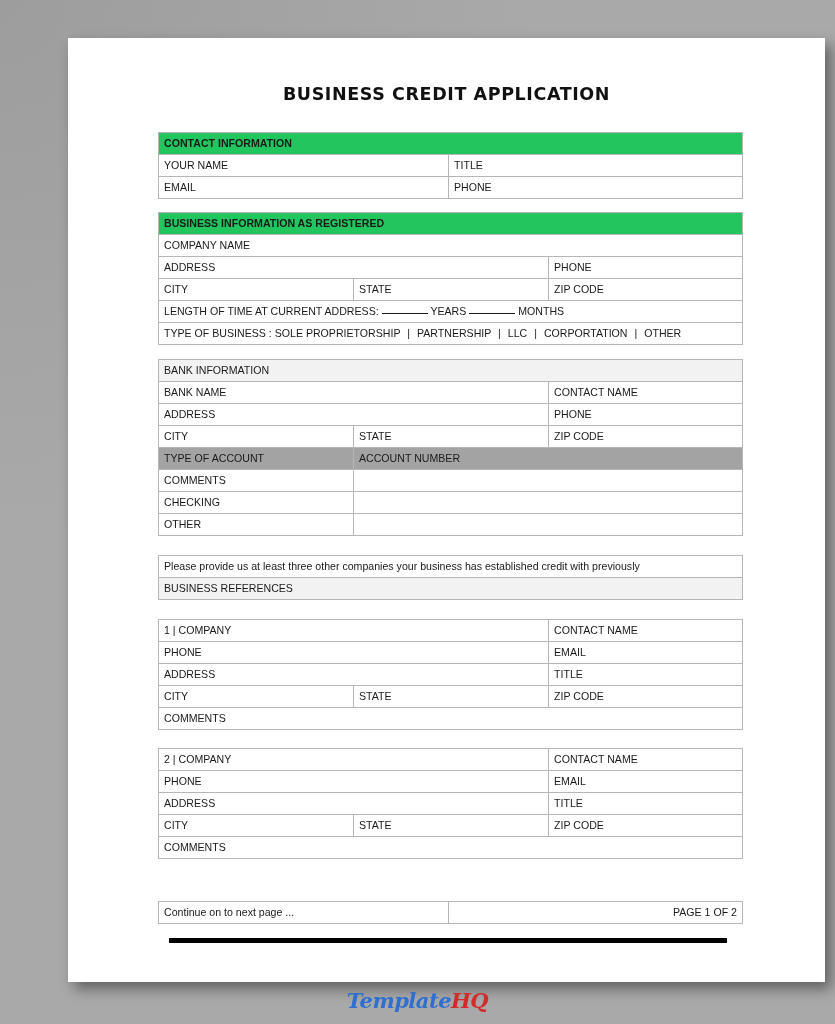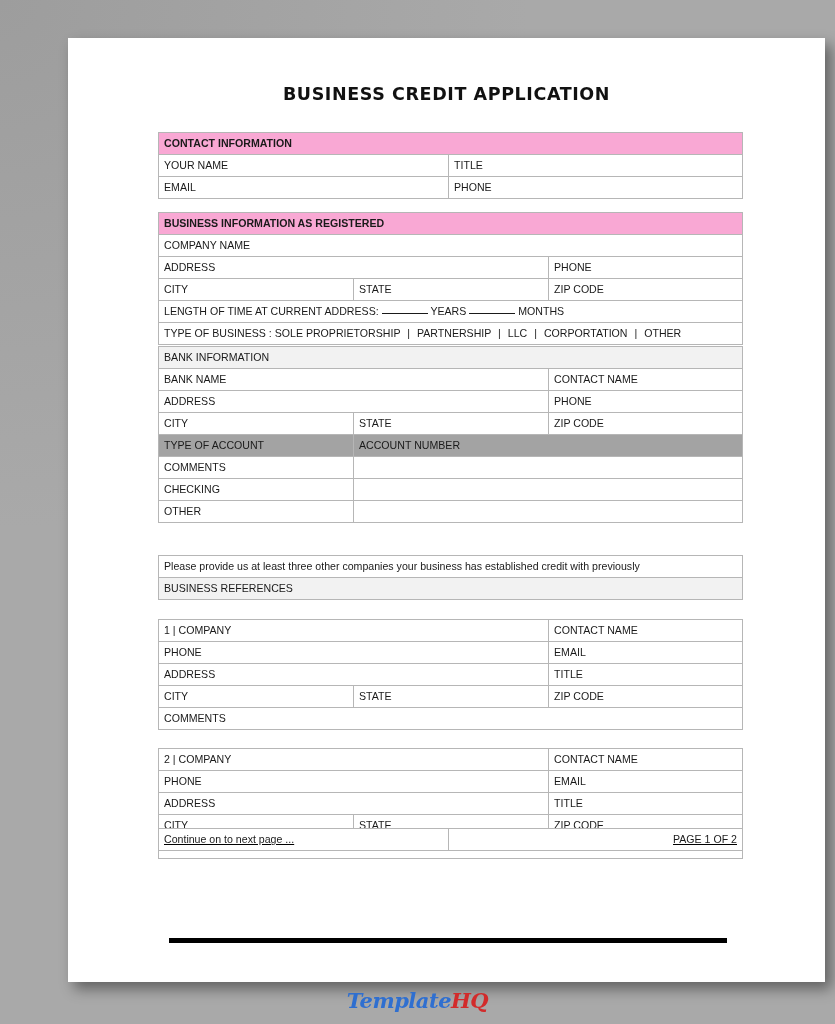--- a/index.html
+++ b/index.html
@@ -63,21 +63,21 @@
     padding: 0 5px;
     vertical-align: middle;
     white-space: nowrap;
     overflow: hidden;
     line-height: 1.15;
   }
   td.hdr {
     background: #f2f2f2;
   }
   td.hdr-bold {
-    background: #f9a8d4;
+    background: #22c55e;
     font-weight: bold;
   }
   td.shade {
     background: #a3a3a3;
   }
   td.right {
     text-align: right;
   }
   .blank-line {
     display: inline-block;
@@ -189,21 +189,21 @@
             <span class="pipe">|</span>
             <span>CORPORTATION</span>
             <span class="pipe">|</span>
             <span>OTHER</span>
           </td>
         </tr>
       </tbody>
     </table>
   </div>
 
-  <div class="sheet" style="top:308px;">
+  <div class="sheet" style="top:321px;">
 
     <table class="form">
       <colgroup>
           <col style="width:195px;">
           <col style="width:97px;">
           <col style="width:98px;">
           <col style="width:194px;">
         </colgroup>
       <tbody>
         <tr>
@@ -320,21 +320,21 @@
           <td colspan="2">STATE</td>
           <td>ZIP CODE</td>
         </tr>
         <tr>
           <td colspan="4">COMMENTS</td>
         </tr>
       </tbody>
     </table>
   </div>
 
-  <div class="sheet" style="top:790px;text-decoration:underline;">
+  <div class="sheet" style="top:863px;">
 
     <table class="form">
       <colgroup>
           <col style="width:290px;">
           <col style="width:294px;">
         </colgroup>
       <tbody>
         <tr>
           <td>Continue on to next page ...</td>
           <td class="right">PAGE 1 OF 2</td>

